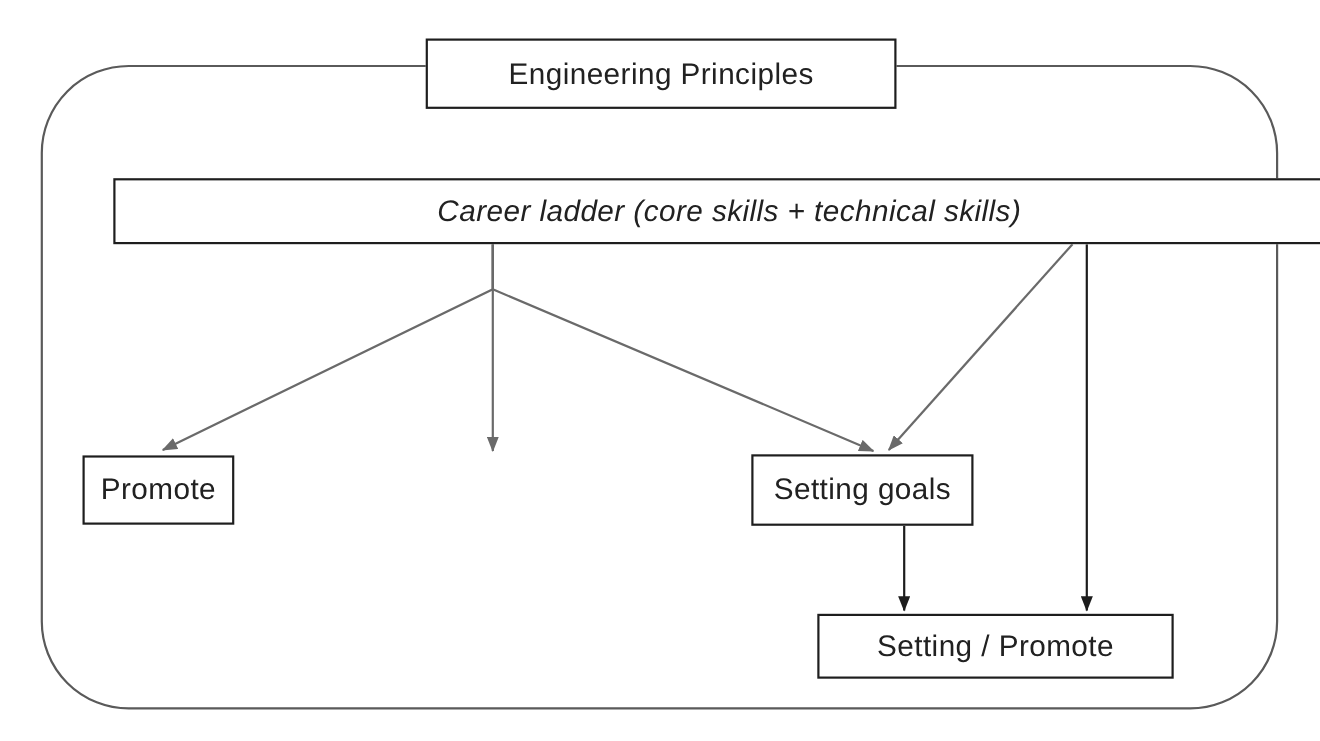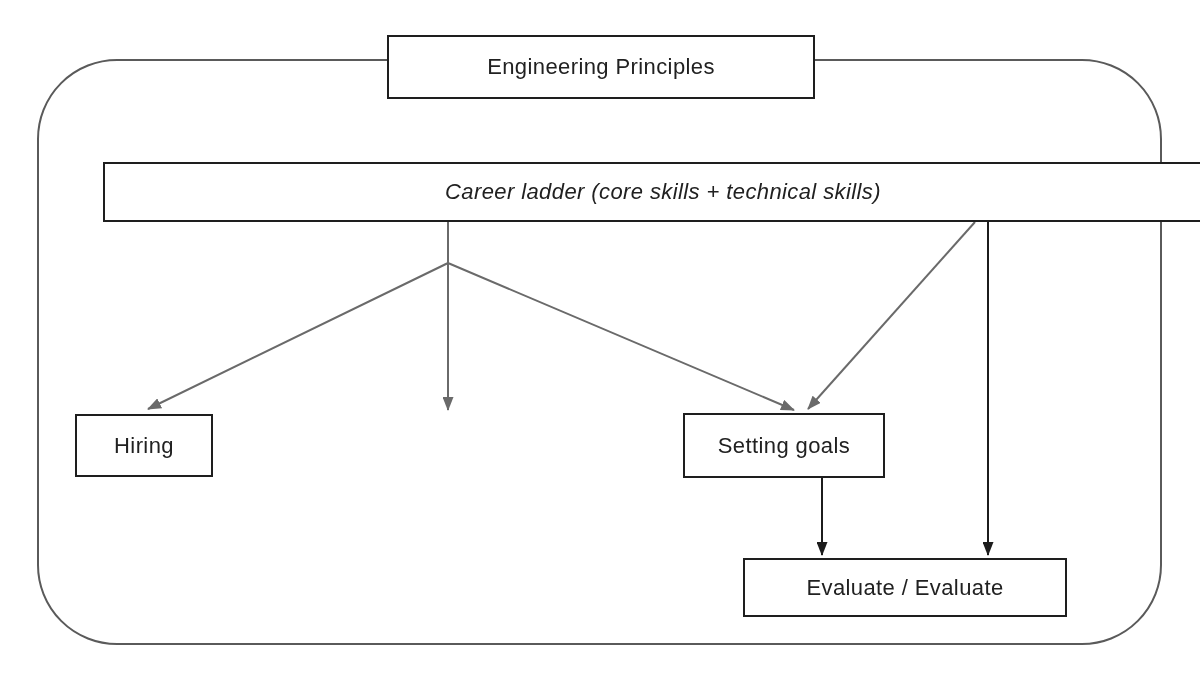--- a/index.html
+++ b/index.html
@@ -36,21 +36,21 @@
   }
   .node {
     position: absolute;
     box-sizing: border-box;
     border: 2.5px solid #1e1e1e;
     background: #ffffff;
     display: flex;
     align-items: center;
     justify-content: center;
     color: #212121;
-    font-size: 22px;
+    font-size: 27px;
     letter-spacing: 0.4px;
     white-space: nowrap;
     text-align: center;
   }
   .node-title     { left: 387px; top: 35px;  width: 428px; height: 64px; z-index: 3; }
   .node-career    { left: 103px; top: 162px; width: 1120px; height: 60px; z-index: 2; font-style: italic; }
   .node-hiring    { left: 75px;  top: 414px; width: 138px; height: 63px; z-index: 2; }
   .node-onboard   { left: 258px; top: 413px; width: 384px; height: 64px; z-index: 2; }
   .node-setting   { left: 683px; top: 413px; width: 202px; height: 65px; z-index: 2; }
   .node-evaluate  { left: 743px; top: 558px; width: 324px; height: 59px; z-index: 2; }
@@ -83,25 +83,25 @@
 
   <div class="node node-title">
     <span>Engineering Principles</span>
   </div>
 
   <div class="node node-career">
     <span>Career ladder (core skills + technical skills)</span>
   </div>
 
   <div class="node node-hiring">
-    <span>Hiring</span>
+    <span>Promote</span>
   </div>
 
 
   <div class="node node-setting">
     <span>Setting goals</span>
   </div>
 
   <div class="node node-evaluate">
-    <span>Evaluate / Evaluate</span>
+    <span>Setting / Promote</span>
   </div>
 
 </div>
 
 </body></html>

